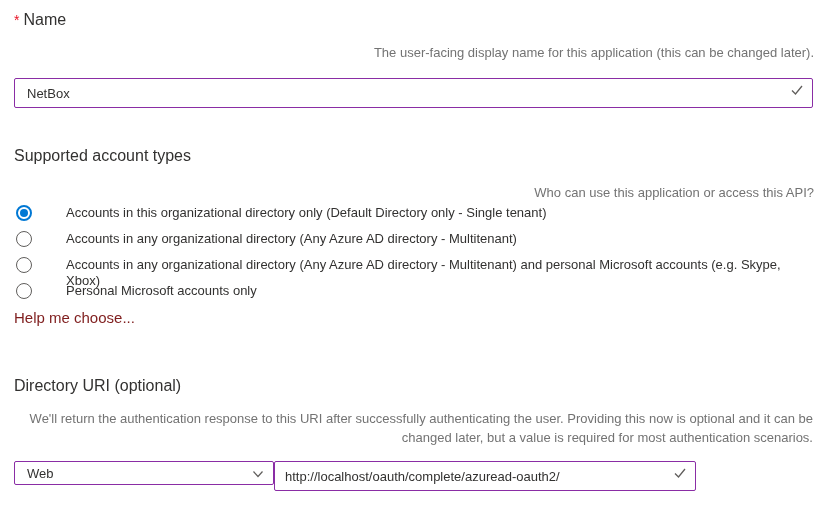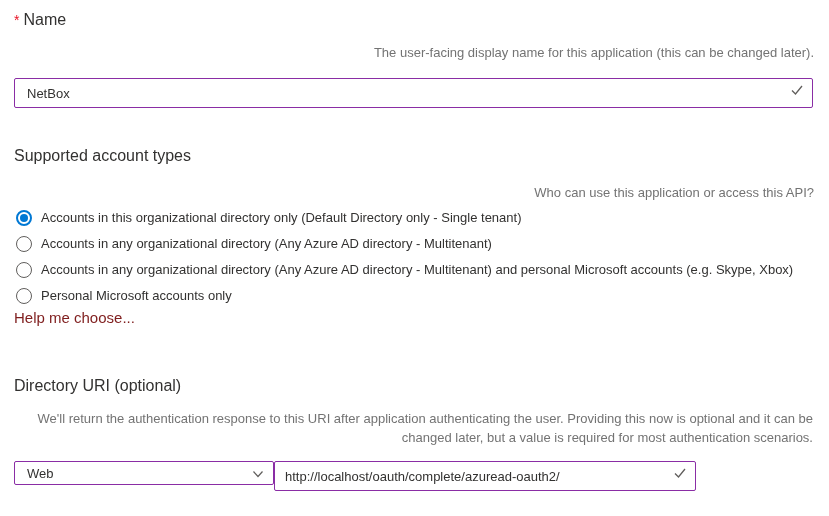--- a/index.html
+++ b/index.html
@@ -60,23 +60,24 @@
     top: 5px;
     width: 14px;
     height: 14px;
     pointer-events: none;
   }
   .account-types { margin-top: 44px; }
   .question-text { margin-top: 17px; }
   .radio-group { margin-top: 3px; }
   .radio-row {
     display: flex;
-    align-items: center;
+    align-items: flex-start;
     height: 26px;
     cursor: pointer;
+    gap: 25px;
   }
   .radio-circle {
     width: 16px;
     height: 16px;
     border-radius: 50%;
     border: 1px solid #605e5c;
     margin: 0 9px 0 2px;
     flex: 0 0 auto;
     display: flex;
     align-items: center;
@@ -185,21 +186,21 @@
         <span class="radio-circle"></span>
         <span class="radio-label">Personal Microsoft accounts only</span>
       </div>
     </div>
 
     <a class="help-link">Help me choose...</a>
   </div>
 
   <div class="redirect-section">
     <h2 class="section-title">Directory URI (optional)</h2>
-    <p class="desc-text redirect-desc">We'll return the authentication response to this URI after application authenticating the user. Providing this now is optional and it can be changed later, but a value is required for most authentication scenarios.</p>
+    <p class="desc-text redirect-desc">We'll return the authentication response to this URI after successfully authenticating the user. Providing this now is optional and it can be changed later, but a value is required for most authentication scenarios.</p>
 
     <div class="uri-row">
       <div class="dropdown">
         <span class="dropdown-value">Web</span>
         <svg class="dropdown-chevron" viewBox="0 0 12 12">
           <path d="M1.5 3.5 L6 8.5 L10.5 3.5" fill="none" stroke="#605e5c" stroke-width="1.2"></path>
         </svg>
       </div>
       <div class="uri-field">
         <input class="text-input" type="text" value="http://localhost/oauth/complete/azuread-oauth2/" style="">

